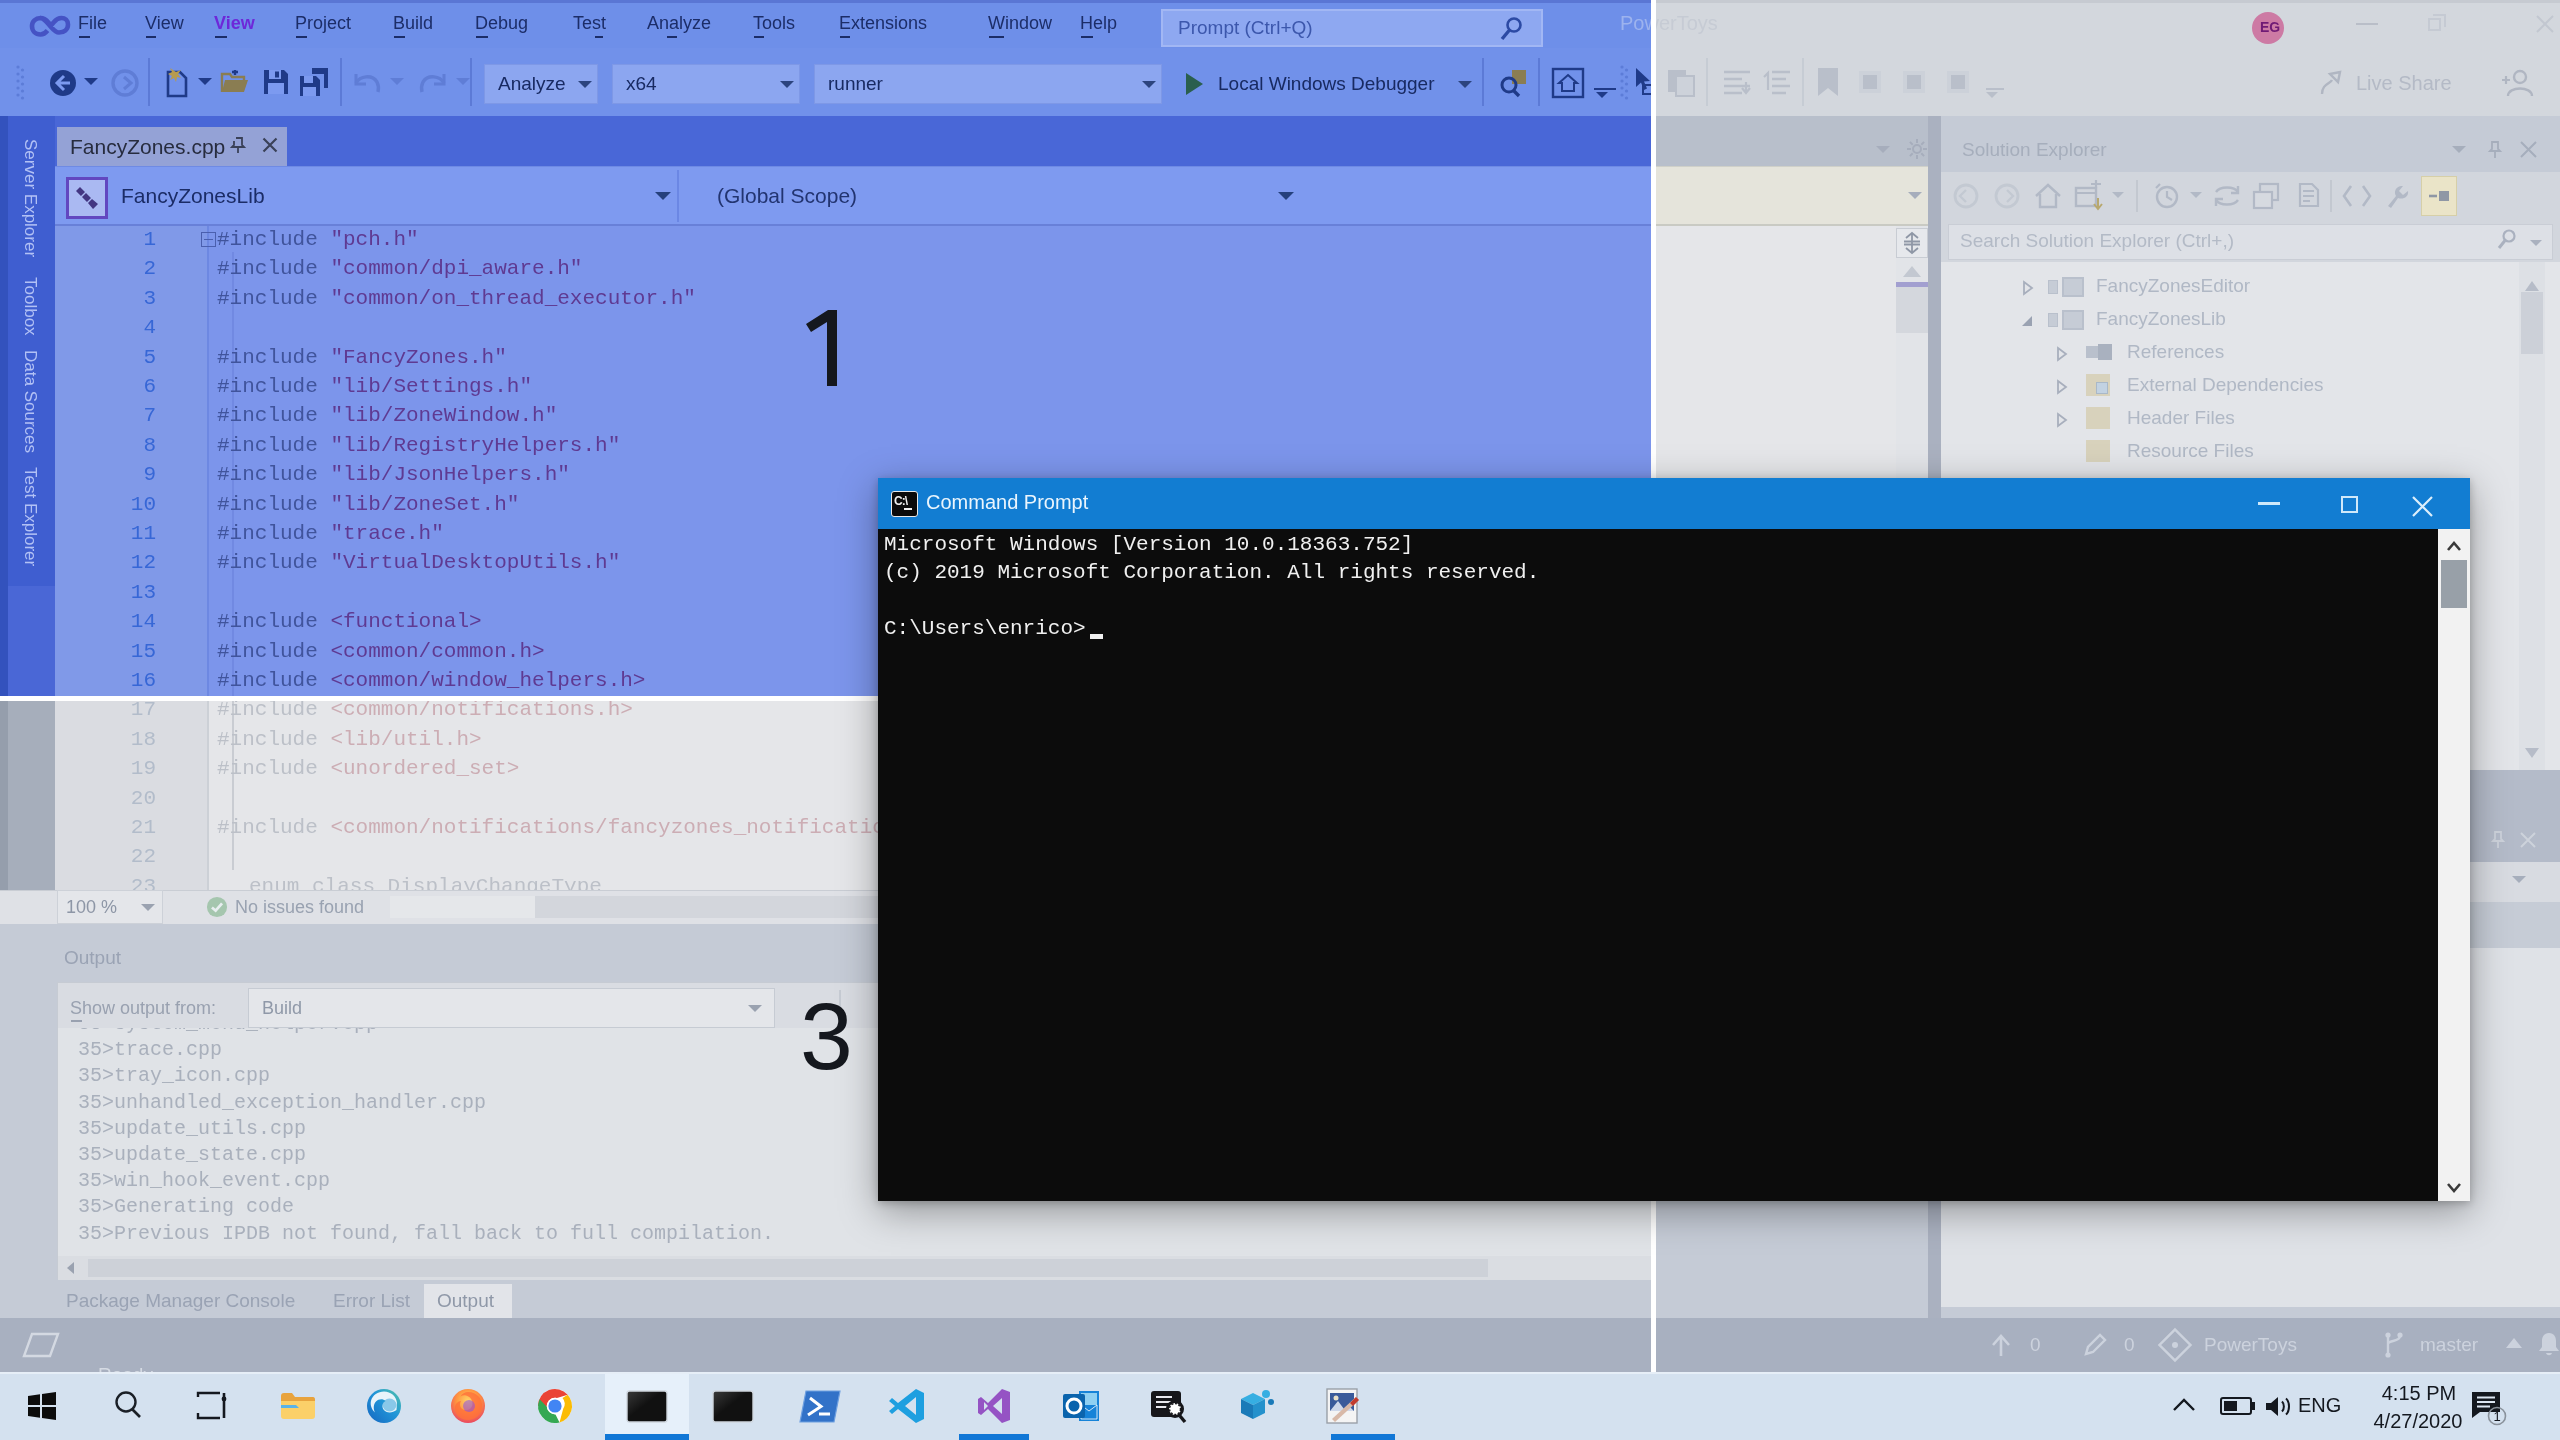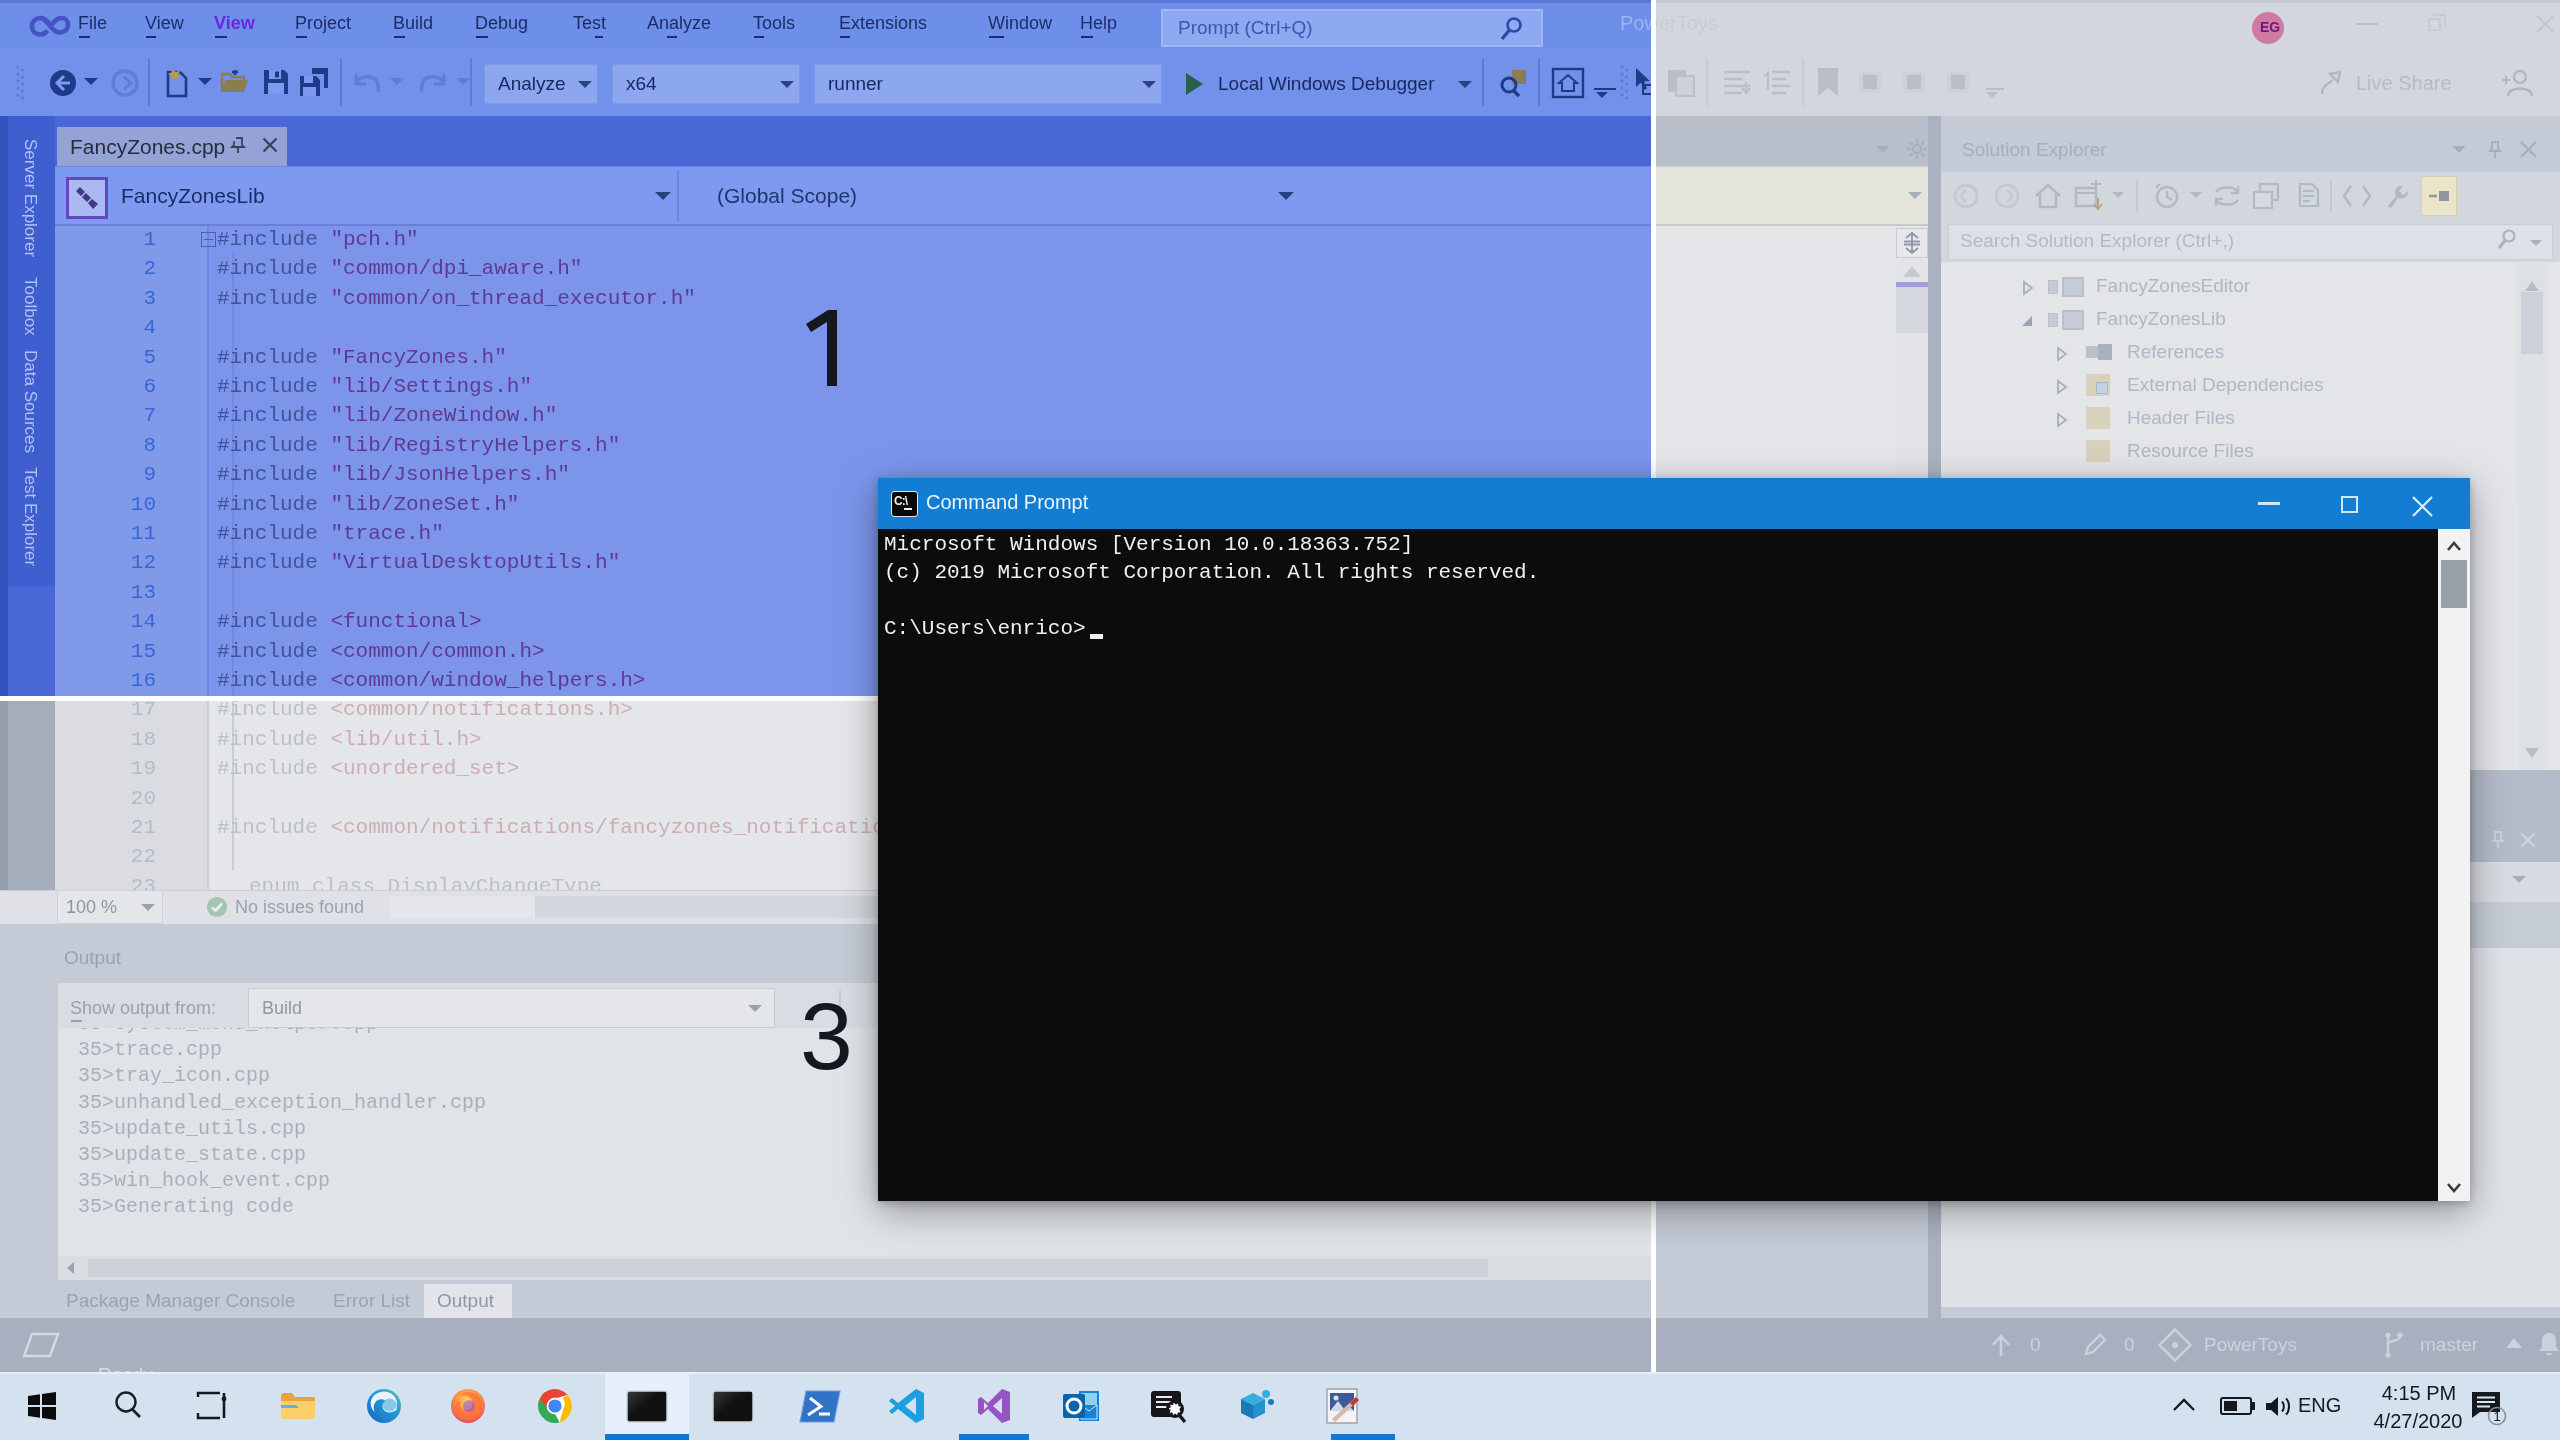--- a/index.html
+++ b/index.html
@@ -285,20 +285,21 @@
 <div style="left:57px;top:982px;width:1869px;height:296px;background:#e0e3e7;border:1.5px solid #c6cbd3;"></div>
 <div style="left:58px;top:1028px;width:1840px;height:224px;overflow:hidden;">
     <div class="mono" style="left:20px;top:-16.0px;width:1500px;height:22px;color:#a9b0bc;font-size:20px;">35&gt;system_menu_helper.cpp</div>
     <div class="mono" style="left:20px;top:10.200000000000045px;width:1500px;height:22px;color:#a9b0bc;font-size:20px;">35&gt;trace.cpp</div>
     <div class="mono" style="left:20px;top:36.40000000000009px;width:1500px;height:22px;color:#a9b0bc;font-size:20px;">35&gt;tray_icon.cpp</div>
     <div class="mono" style="left:20px;top:62.59999999999991px;width:1500px;height:22px;color:#a9b0bc;font-size:20px;">35&gt;unhandled_exception_handler.cpp</div>
     <div class="mono" style="left:20px;top:88.79999999999995px;width:1500px;height:22px;color:#a9b0bc;font-size:20px;">35&gt;update_utils.cpp</div>
     <div class="mono" style="left:20px;top:115.0px;width:1500px;height:22px;color:#a9b0bc;font-size:20px;">35&gt;update_state.cpp</div>
     <div class="mono" style="left:20px;top:141.20000000000005px;width:1500px;height:22px;color:#a9b0bc;font-size:20px;">35&gt;win_hook_event.cpp</div>
     <div class="mono" style="left:20px;top:167.4000000000001px;width:1500px;height:22px;color:#a9b0bc;font-size:20px;">35&gt;Generating code</div>
+    <div class="mono" style="left:20px;top:193.5999999999999px;width:1500px;height:22px;color:#a9b0bc;font-size:20px;">35&gt;Previous IPDB not found, fall back to full compilation.</div>
   </div>
 <div style="left:58px;top:983px;width:1867px;height:45px;background:#d9dce2;"></div>
 <div class="t" style="left:70px;top:998px;width:230px;height:22px;color:#99a1b0;font-size:18px;">Show output from:</div>
 <div style="left:71px;top:1020px;width:11px;height:1.5px;background:#99a1b0;"></div>
 <div style="left:248px;top:988px;width:527px;height:40px;background:#e4e6ea;border:1px solid #c6cbd3;"></div>
 <div class="t" style="left:262px;top:998px;width:100px;height:22px;color:#8f98a8;font-size:18px;">Build</div>
 <svg style="left:748px;top:1005px" width="14" height="7" viewBox="0 0 14 7">
     <path d="M0 0 L14 0 L7 7 Z" fill="#9aa2b0"></path>
   </svg>
 <div style="left:839px;top:990px;width:1.5px;height:36px;background:#c6cbd3;"></div>

